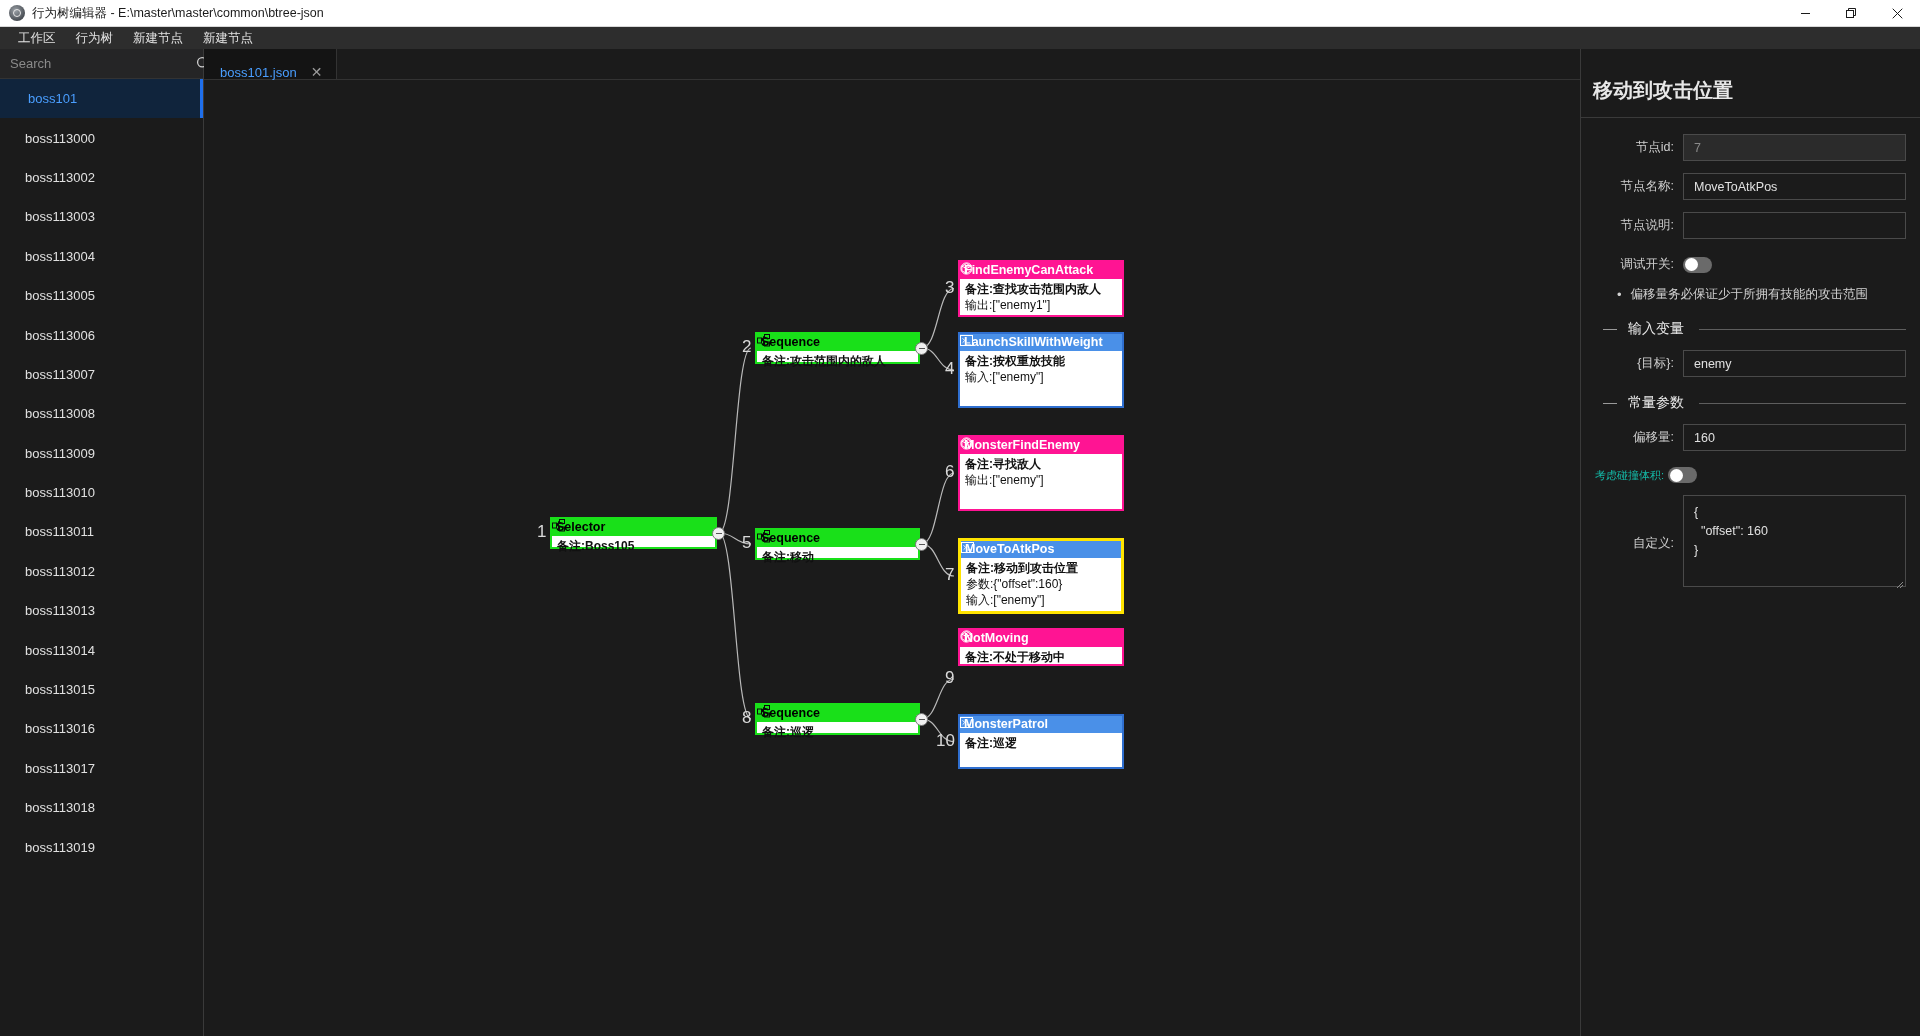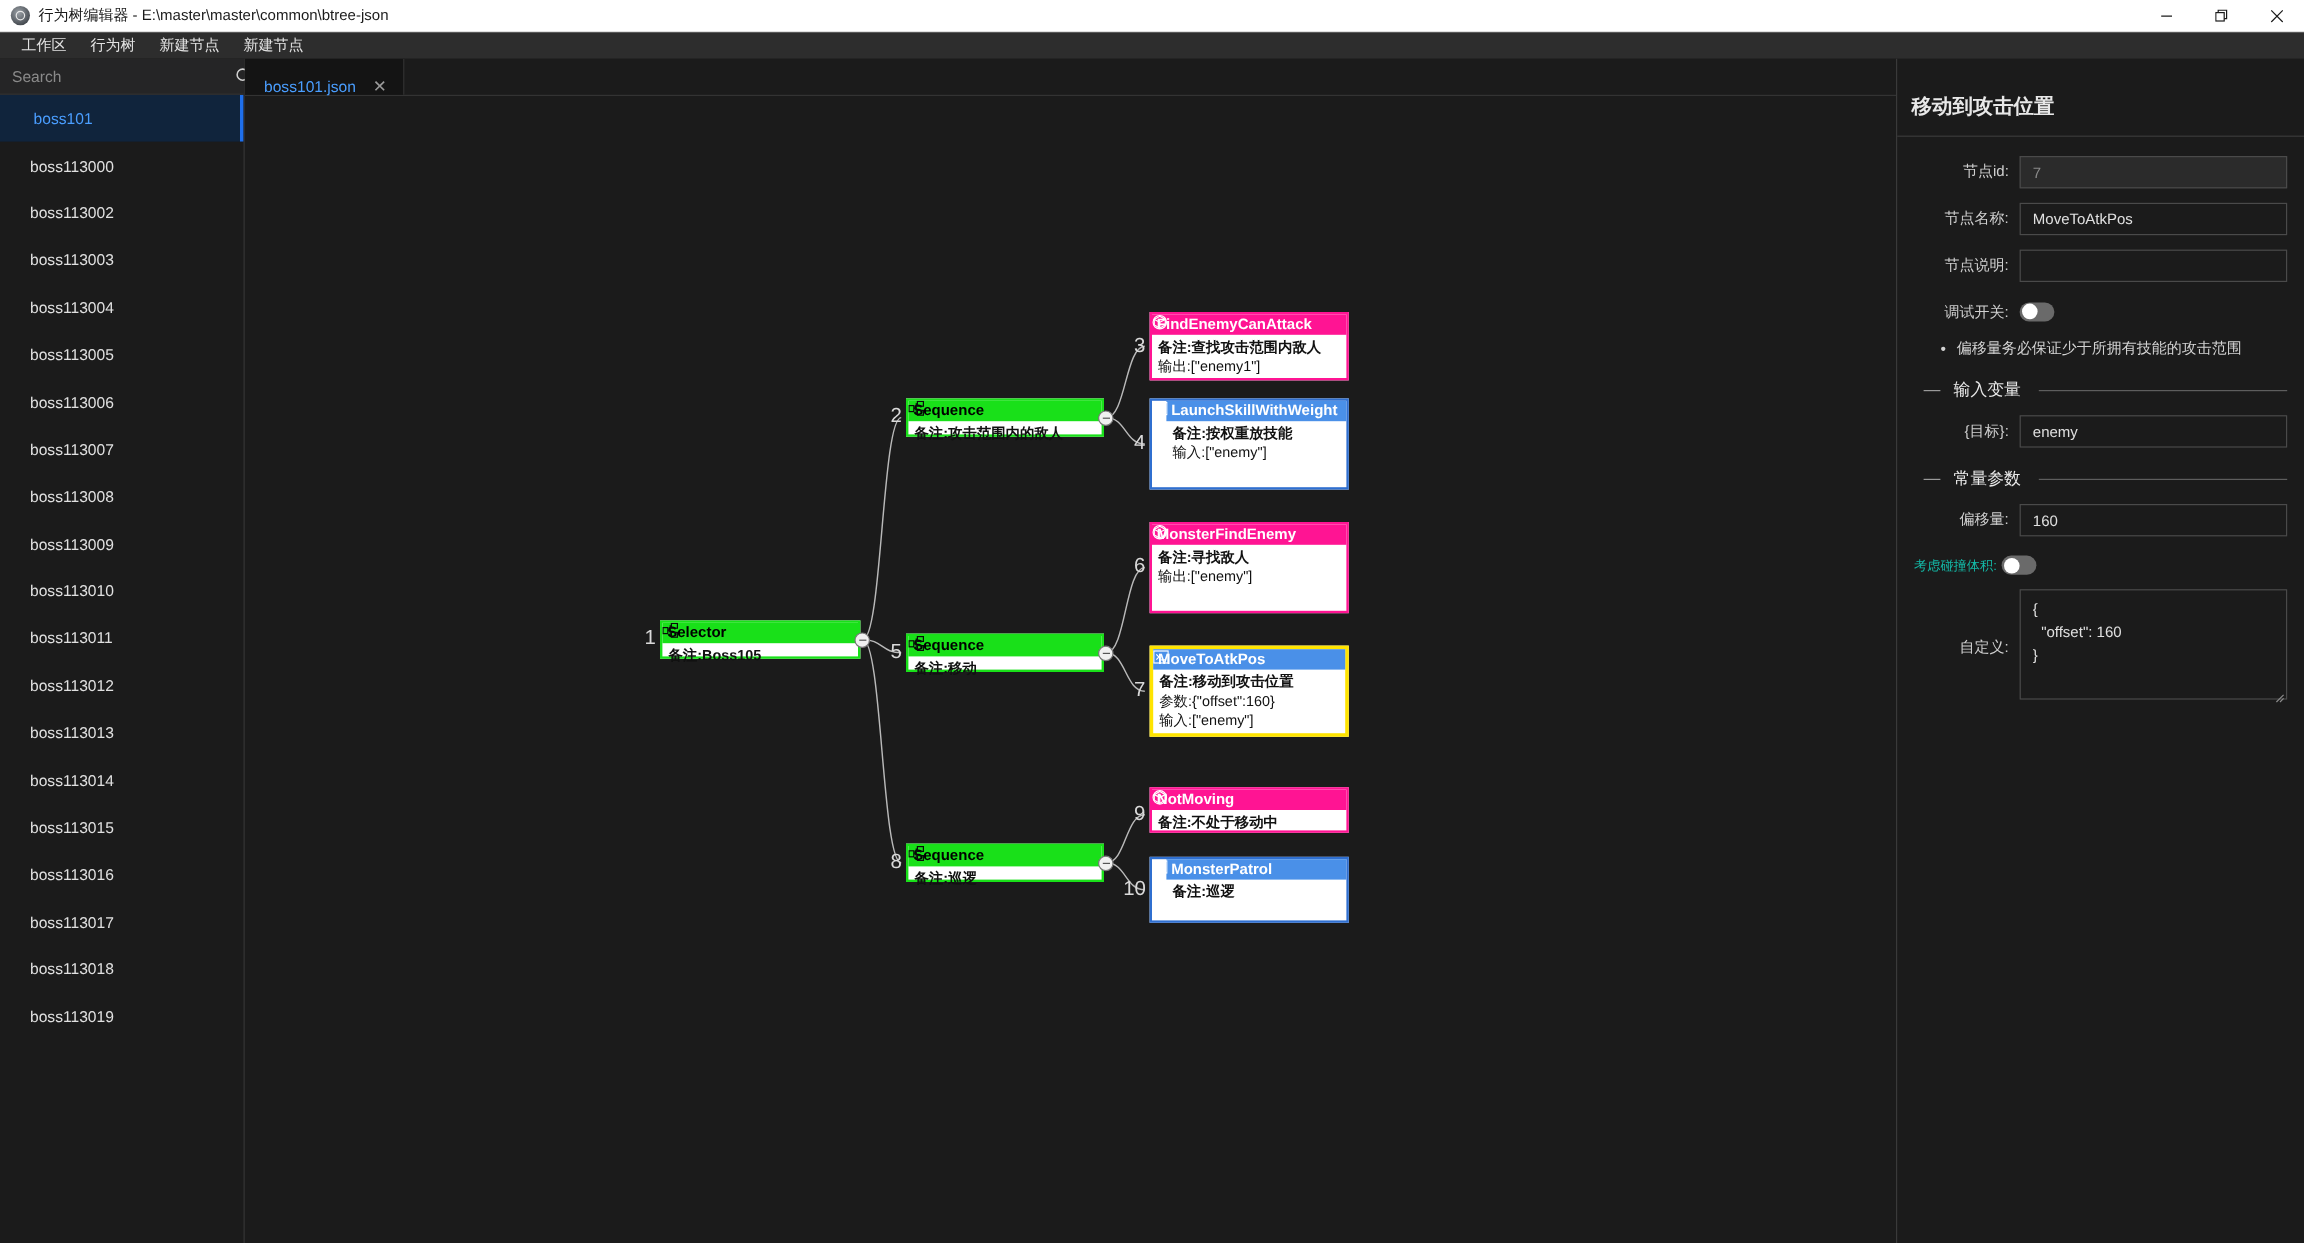--- a/index.html
+++ b/index.html
@@ -57,35 +57,35 @@
   .node .hdr { display:flex; align-items:center; gap:3px; font-size:12.5px;
     font-weight:bold; padding:1px 4px; line-height:15px; }
   .node .body { padding:2px 5px 3px; }
   .node .line { font-size:12px; color:#111; line-height:16px; white-space:nowrap; }
   .node .line.b { font-weight:bold; }
   .ico { width:13px; height:13px; flex:none; display:block; }
   .n-green { border-color:#19e019; }
   .n-green .hdr { background:#19e019; color:#000; }
   .n-pink  { border-color:#ff1493; }
   .n-pink .hdr { background:#ff1493; color:#fff; }
-  .n-blue  { border-color:#2f6fd0;padding-left:12px; }
+  .n-blue  { border-color:#2f6fd0; }
   .n-blue .hdr { background:#4a90e8; color:#fff; }
   .n-sel   { border-color:#ffe400; border-width:3px; }
   .n-sel .hdr { background:#4a90e8; color:#fff; }
   .idx { position:absolute; font-size:17px; color:#d9d9d9; }
   .knob { position:absolute; width:13px; height:13px; border-radius:50%;
     background:#f0f0f0; border:1px solid #777; display:flex; align-items:center;
     justify-content:center; }
   .knob:after { content:""; width:6px; height:1.5px; background:#555; }
 
   
   .props { width:340px; flex:none; background:#1b1b1b; border-left:1px solid #3a3a3a;
     padding-top:17px; }
   .props-inner { margin:0 14px; }
-  .props-title { font-size:17px; font-weight:bold; color:#e8e8e8;
+  .props-title { font-size:20px; font-weight:bold; color:#e8e8e8;
     padding:11px 0 13px 12px; border-bottom:1px solid #3a3a3a; }
   .frow { display:flex; align-items:center; margin-top:12px; }
   .frow.top { margin-top:16px;justify-content:flex-end; }
   .flabel { width:88px; text-align:right; font-size:12.5px; color:#cfcfcf;
     padding-right:9px; flex:none; }
   .fctl { flex:1; }
   .finput { width:100%; height:27px; background:#1b1b1b; border:1px solid #4a4a4a;
     color:#e0e0e0; font-size:12.5px; padding:0 10px; outline:none; font-family:inherit; }
   .finput.ro { background:#2b2b2b; color:#8a8a8a; }
   .toggle { width:29px; height:16px; border-radius:8px; background:#6a6a6a;
@@ -351,21 +351,21 @@
                 <path d="M4.5 6.5h2v-4h1M6.5 6.5v4h1" stroke="#0a0a0a" fill="none"></path>
               </svg>
               <span>Sequence</span>
             </div>
             <div class="body">
               <div class="line b">备注:巡逻</div>
             </div>
           </div>
           <div class="idx" style="left: 538px; top: 628px;">8</div>
           <div class="knob" style="left: 711px; top: 633px;"></div>
-          <div class="node n-pink" style="left: 754px; top: 576px; width: 166px; height: 38px;">
+          <div class="node n-pink" style="left: 754px; top: 548px; width: 166px; height: 38px;">
             <div class="hdr">
               <svg class="ico" viewBox="0 0 13 13">
                 <circle cx="6.5" cy="6.5" r="5.6" fill="none" stroke="#ffffff"></circle>
                 <path d="M6.5 1.6l4.6 2.6v4.6L6.5 11.4 1.9 8.8V4.2z" fill="none" stroke="#ffffff"></path>
                 <path d="M6.5 6.5V11.4M6.5 6.5l4.6-2.3M6.5 6.5L1.9 4.2" stroke="#ffffff"></path>
               </svg>
               <span>NotMoving</span>
             </div>
             <div class="body">
               <div class="line b">备注:不处于移动中</div>

